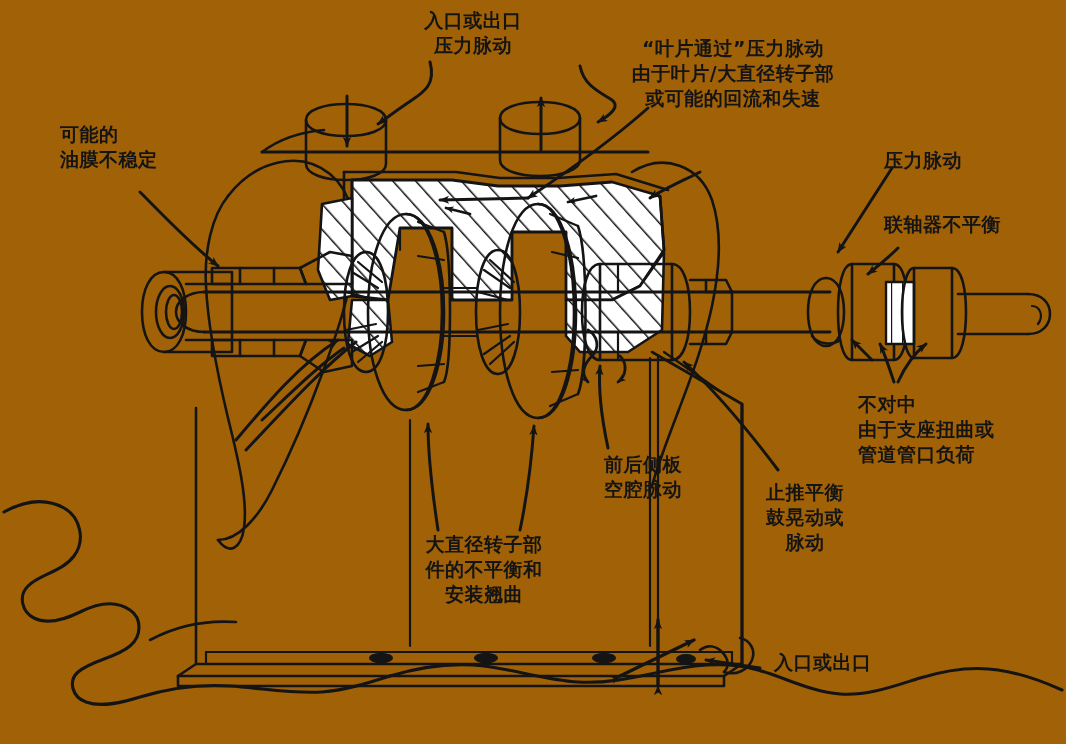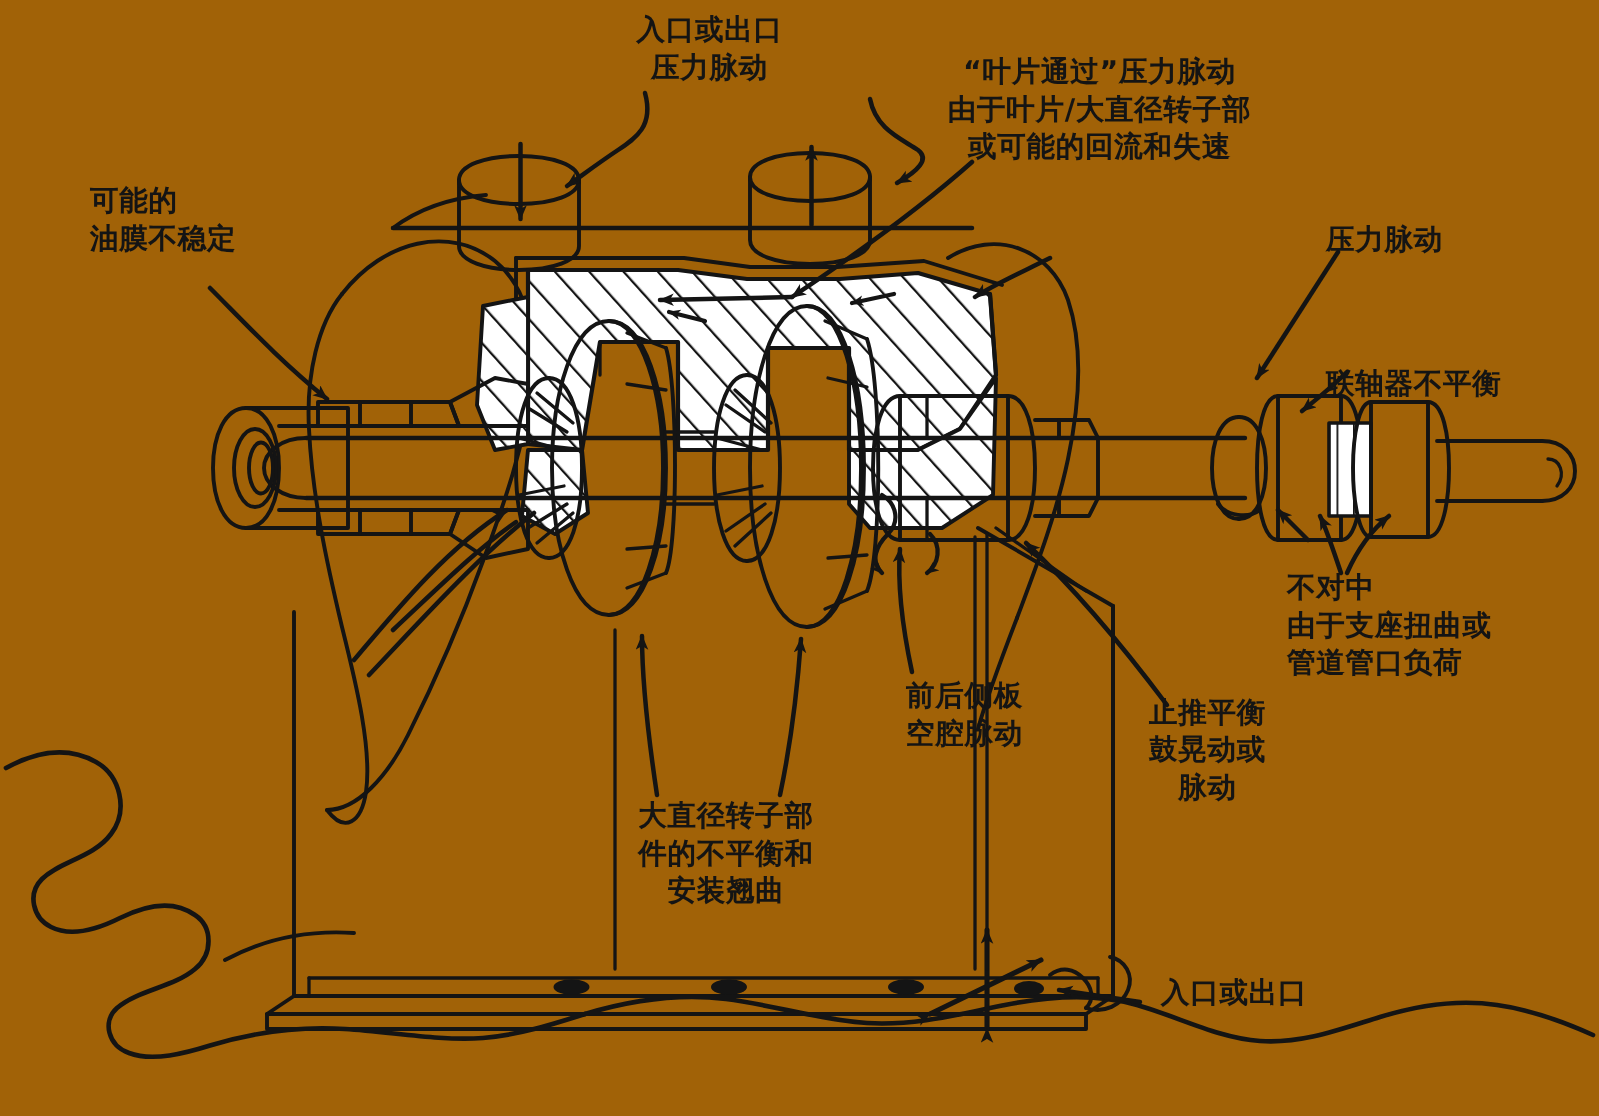--- a/index.html
+++ b/index.html
@@ -397,27 +397,27 @@
 油膜不稳定</div>
 
 
   <div class="lbl ctr" style="left:404px; top:532px; width:160px;">大直径转子部
 件的不平衡和
 安装翘曲</div>
 
   <div class="lbl" style="left:604px; top:452px; width:140px;">前后侧板
 空腔脉动</div>
 
-  <div class="lbl ctr" style="left:742px; top:463px; width:126px;">止推平衡
+  <div class="lbl ctr" style="left:742px; top:480px; width:126px;">止推平衡
 鼓晃动或
 脉动</div>
 
   <div class="lbl" style="left:884px; top:148px; width:160px;">压力脉动</div>
 
-  <div class="lbl" style="left:884px; top:212px; width:180px;margin-top:32px;">联轴器不平衡</div>
-
-  <div class="lbl" style="left:858px; top:380px; width:200px;font-family:Liberation Serif, serif;">不对中
+  <div class="lbl" style="left:884px; top:212px; width:180px;">联轴器不平衡</div>
+
+  <div class="lbl" style="left:858px; top:392px; width:200px;font-family:Liberation Serif, serif;">不对中
 由于支座扭曲或
 管道管口负荷</div>
 
   <div class="lbl" style="left:774px; top:650px; width:130px;">入口或出口</div>
 
 </div>
 
 </body></html>

